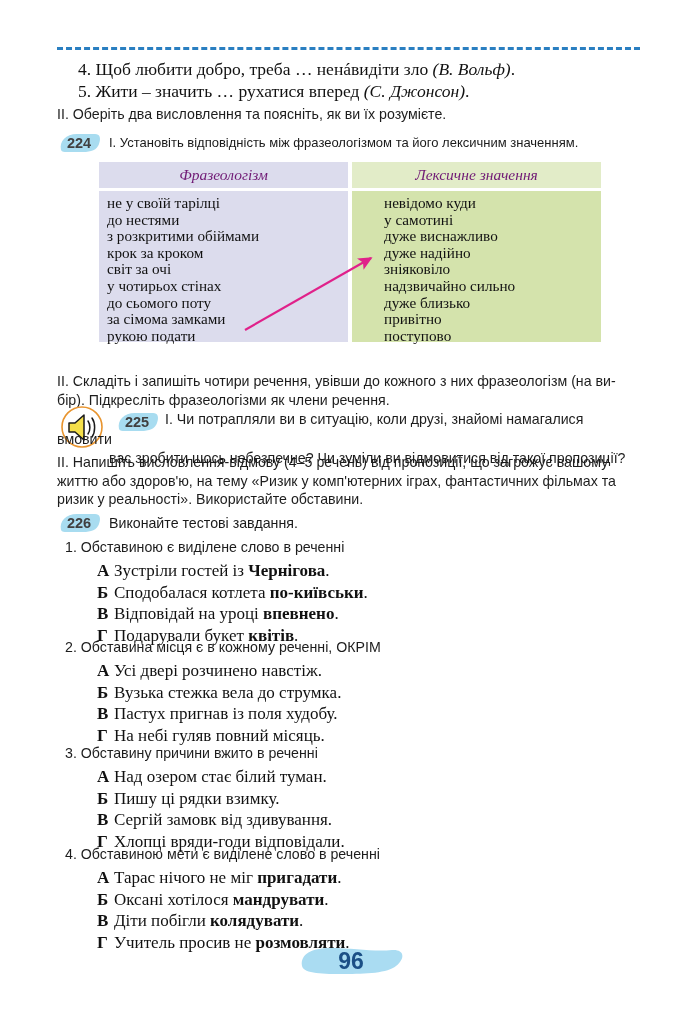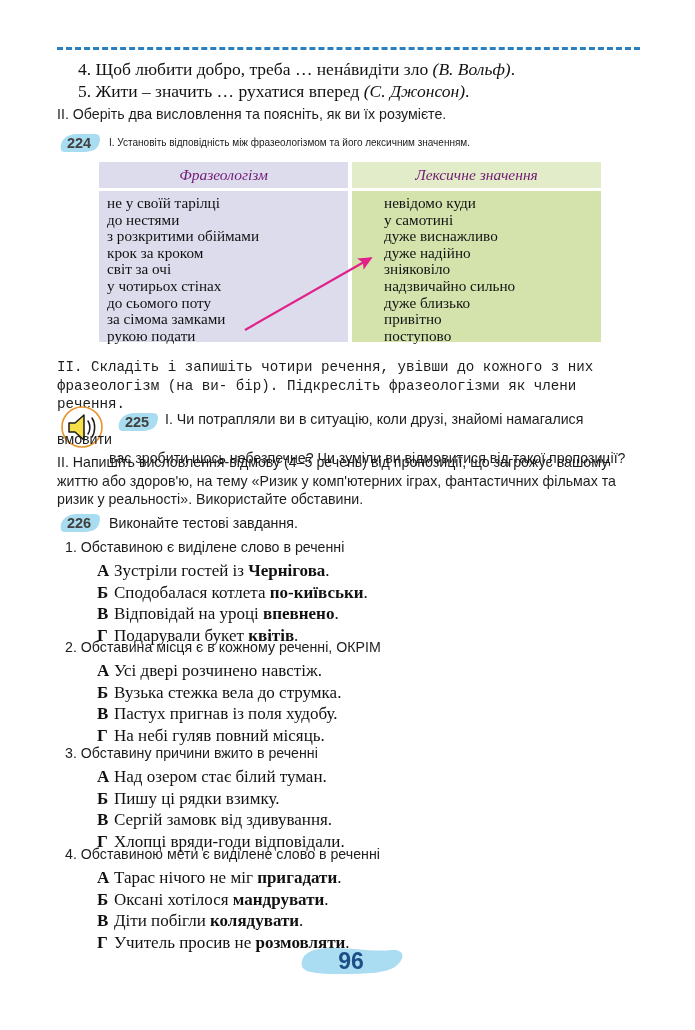--- a/index.html
+++ b/index.html
@@ -89,21 +89,21 @@
     position: absolute;
     left: 57px;
     top: 132px;
     width: 590px;
     height: 24px;
   }
   #ex224 .ex-text {
     position: absolute;
     left: 52px;
     top: 2px;
-    font-size: 10px;
+    font-size: 13px;
     line-height: 18px;
     white-space: nowrap;
   }
 
   
   .match-table {
     position: absolute;
     left: 99px;
     top: 162px;
     width: 502px;
@@ -150,21 +150,21 @@
   .arrow-svg {
     position: absolute;
     left: 99px;
     top: 162px;
     width: 502px;
     height: 185px;
     pointer-events: none;
   }
 
   
-  #p-after-table { left: 57px; top: 358px; width: 583px; font-family: Liberation Mono, monospace; }
+  #p-after-table { left: 57px; top: 372px; width: 583px; }
 
   
   #ex225-wrap {
     position: absolute;
     left: 57px;
     top: 403px;
     width: 590px;
   }
   .speaker-icon {
     position: absolute;

